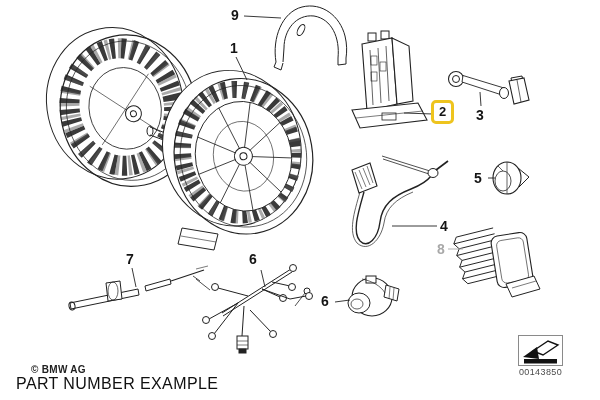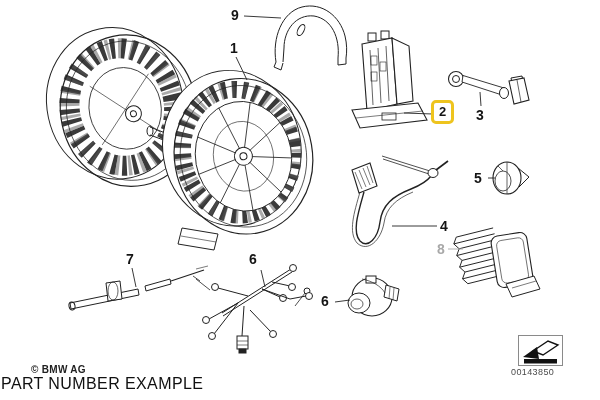--- a/index.html
+++ b/index.html
@@ -6,25 +6,25 @@
   .canvas{position:relative;width:600px;height:400px;background:#fff;overflow:hidden;
           font-family:"Liberation Sans",sans-serif;}
   .art{position:absolute;left:0;top:0;}
   .callout{position:absolute;font-weight:bold;font-size:14px;color:#141414;line-height:1;
            cursor:pointer;}
   .callout.muted{color:#a8a8a8;}
   .callout.highlighted{border:3px solid #eec41e;border-radius:5px;background:#fff;
            padding:2px 5px 3px;font-size:13px;}
   .copyright{position:absolute;left:31px;top:364px;font-size:10px;font-weight:bold;
            color:#222;letter-spacing:0.3px;}
-  .caption{position:absolute;left:1px;top:375px;font-size:16px;color:#101010;
+  .caption{position:absolute;left:16px;top:375px;font-size:16px;color:#101010;
            letter-spacing:0.4px;}
   .stamp-box{position:absolute;left:518px;top:335px;width:45px;height:31px;
            border:1px solid #8a8a8a;background:#fff;box-sizing:border-box;}
-  .stamp-number{position:absolute;left:511px;top:367px;width:59px;
+  .stamp-number{position:absolute;left:511px;top:367px;width:59px;text-align:center;
            font-size:9px;color:#4a4a4a;letter-spacing:0.4px;}
 </style>
 </head>
 <body>
 
 <div class="canvas">
 
   <svg class="art" width="600" height="400" viewBox="0 0 600 400">
 
     <g stroke="#222" fill="none" stroke-width="1">

